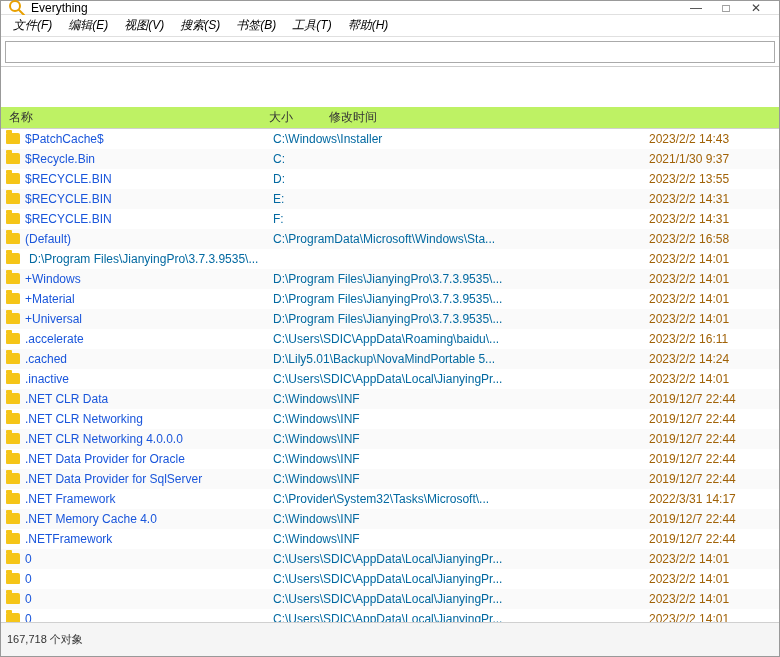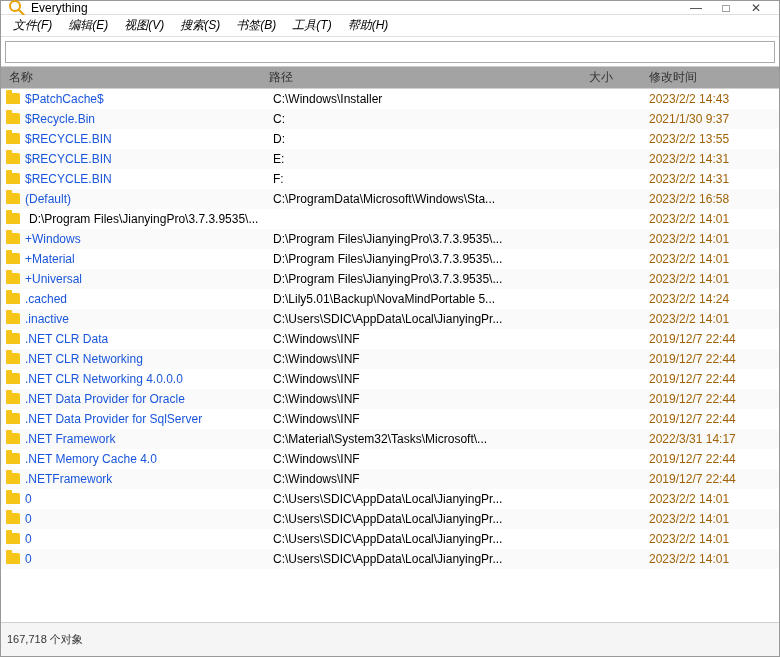--- a/index.html
+++ b/index.html
@@ -90,26 +90,27 @@
       flex: 1;
       height: 22px;
       border: 1px solid #aaa;
       padding: 0 4px;
       font-size: 12px;
       outline: none;
     }
     .column-header {
       display: flex;
       align-items: center;
-      background: #a3a3a3;
+      background: #bef264;
       border-bottom: 1px solid #d0d0d0;
       height: 22px;
       padding: 0 4px;
       font-size: 12px;
       color: #333;
+      margin-top: 40px;
     }
     .col-name { width: 260px; min-width: 260px; padding: 0 4px; }
     .col-path { flex: 1; padding: 0 4px; }
     .col-size { width: 60px; text-align: right; padding: 0 4px; }
     .col-modified { width: 130px; padding: 0 4px; }
     .col-header-item {
       display: flex;
       align-items: center;
       cursor: pointer;
       height: 100%;
@@ -163,21 +164,21 @@
       overflow: hidden;
       text-overflow: ellipsis;
       white-space: nowrap;
       color: #1a56db;
     }
     .file-path {
       flex: 1;
       overflow: hidden;
       text-overflow: ellipsis;
       white-space: nowrap;
-      color: #000000;
+      color: #0369a1;
       padding: 0 4px;
     }
     .file-size {
       width: 60px;
       text-align: right;
       padding: 0 4px;
       color: #333;
       flex-shrink: 0;
     }
     .file-modified {
@@ -241,23 +242,20 @@
   <div class="toolbar">
     <input class="search-box" type="text" value="" placeholder="" style="">
   </div>
 
   <div class="content-area">
 
     <div class="column-header">
       <div class="col-name col-header-item">
         <span>名称</span>
       </div>
-      <div class="col-path col-header-item">
-        <span>路径</span>
-      </div>
       <div class="col-size col-header-item">
         <span>大小</span>
       </div>
       <div class="col-modified col-header-item">
         <span>修改时间</span>
       </div>
     </div>
 
     <div class="list-scroll-area">
       <div class="file-list" id="file-list">
@@ -347,20 +345,29 @@
             </div>
             <div class="file-name">+Universal</div>
             <div class="file-path">D:\Program Files\JianyingPro\3.7.3.9535\...</div>
             <div class="file-size"></div>
             <div class="file-modified">2023/2/2 14:01</div>
           </div>
           <div class="file-row">
             <div class="file-icon">
               <span class="folder-icon"></span>
             </div>
+            <div class="file-name">.accelerate</div>
+            <div class="file-path">C:\Users\SDIC\AppData\Roaming\baidu\...</div>
+            <div class="file-size"></div>
+            <div class="file-modified">2023/2/2 16:11</div>
+          </div>
+          <div class="file-row">
+            <div class="file-icon">
+              <span class="folder-icon"></span>
+            </div>
             <div class="file-name">.cached</div>
             <div class="file-path">D:\Lily5.01\Backup\NovaMindPortable 5...</div>
             <div class="file-size"></div>
             <div class="file-modified">2023/2/2 14:24</div>
           </div>
           <div class="file-row">
             <div class="file-icon">
               <span class="folder-icon"></span>
             </div>
             <div class="file-name">.inactive</div>
@@ -411,21 +418,21 @@
             <div class="file-name">.NET Data Provider for SqlServer</div>
             <div class="file-path">C:\Windows\INF</div>
             <div class="file-size"></div>
             <div class="file-modified">2019/12/7 22:44</div>
           </div>
           <div class="file-row">
             <div class="file-icon">
               <span class="folder-icon"></span>
             </div>
             <div class="file-name">.NET Framework</div>
-            <div class="file-path">C:\Material\System32\Tasks\Microsoft\...</div>
+            <div class="file-path">C:\Provider\System32\Tasks\Microsoft\...</div>
             <div class="file-size"></div>
             <div class="file-modified">2022/3/31 14:17</div>
           </div>
           <div class="file-row">
             <div class="file-icon">
               <span class="folder-icon"></span>
             </div>
             <div class="file-name">.NET Memory Cache 4.0</div>
             <div class="file-path">C:\Windows\INF</div>
             <div class="file-size"></div>

